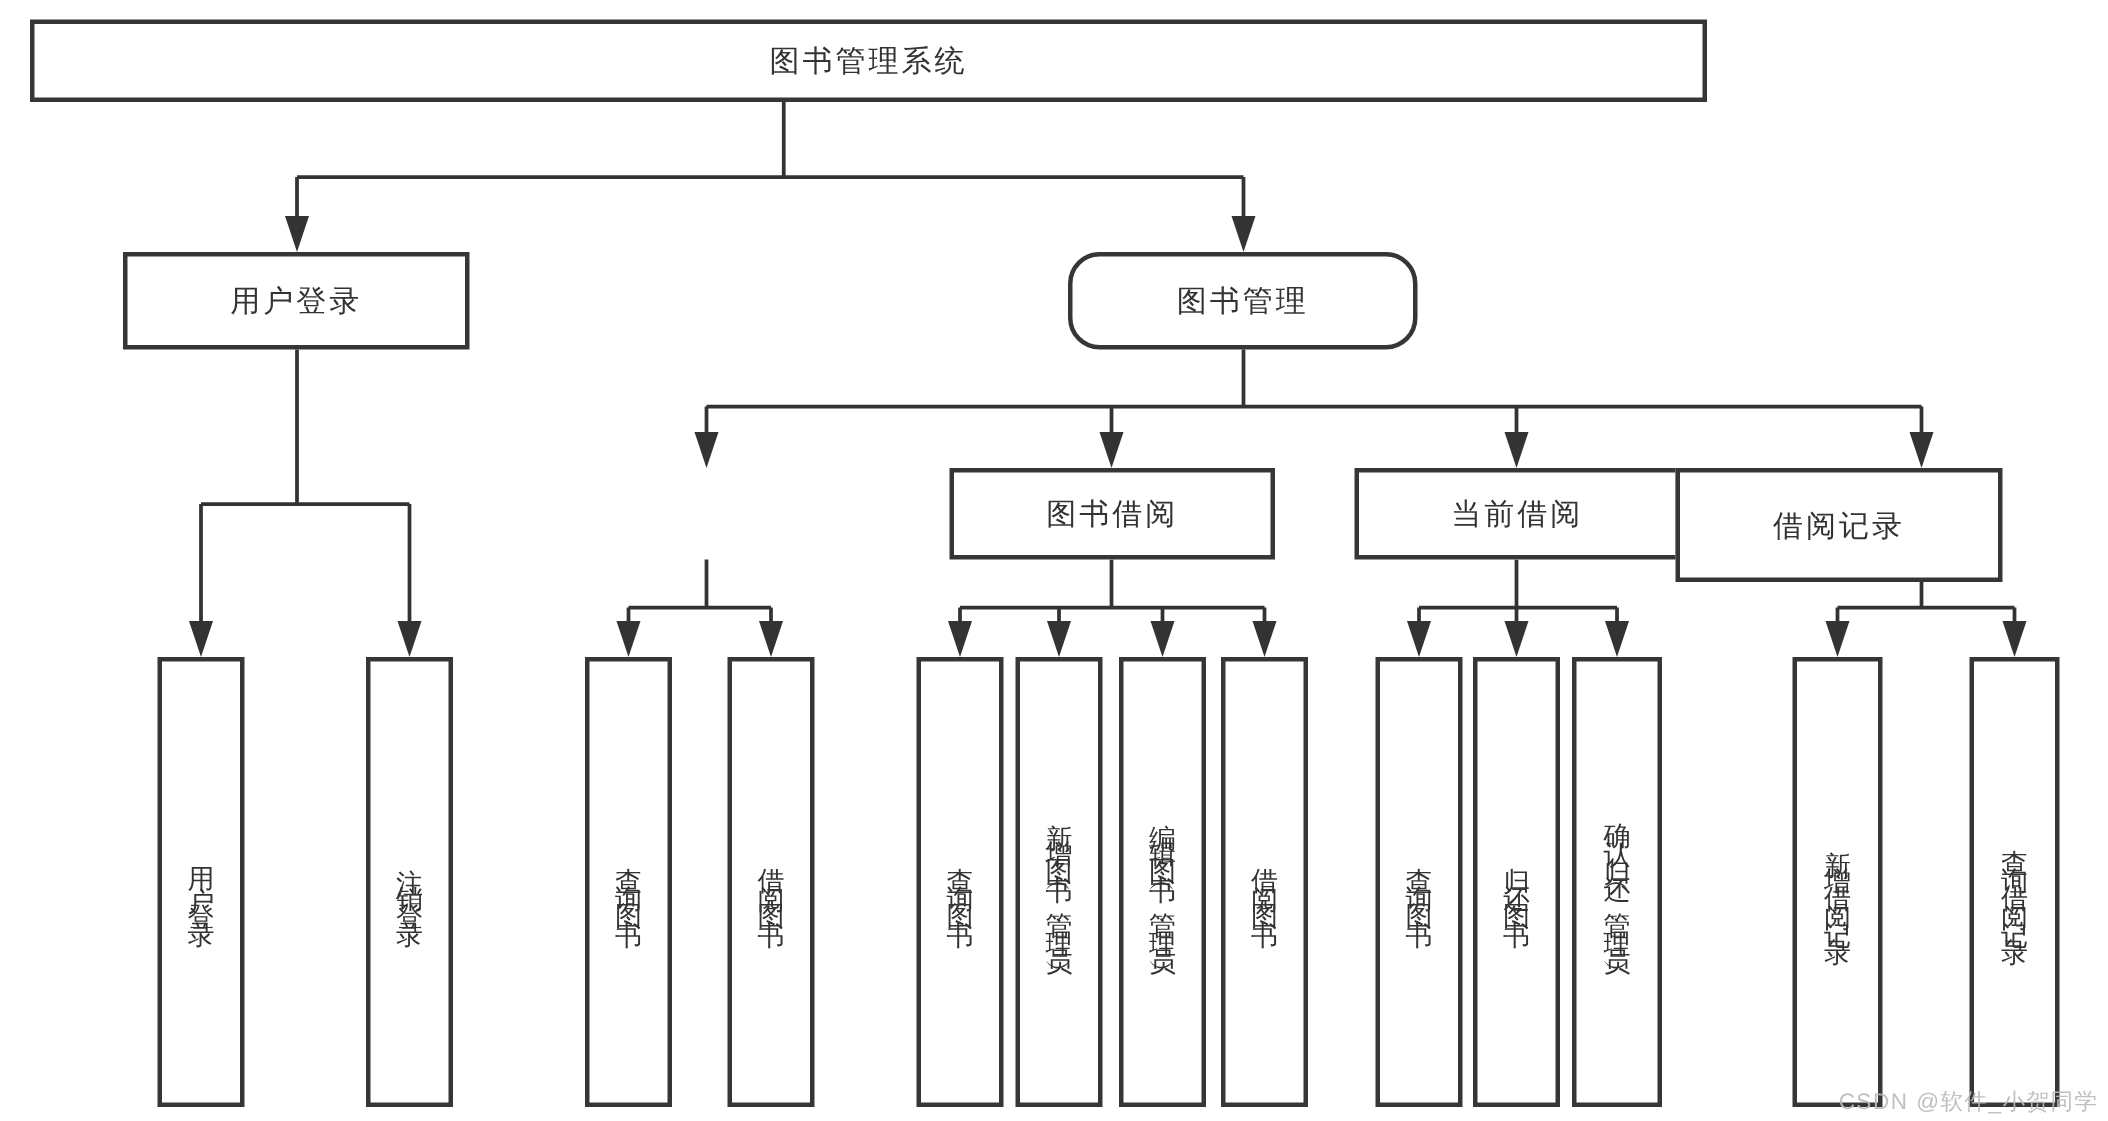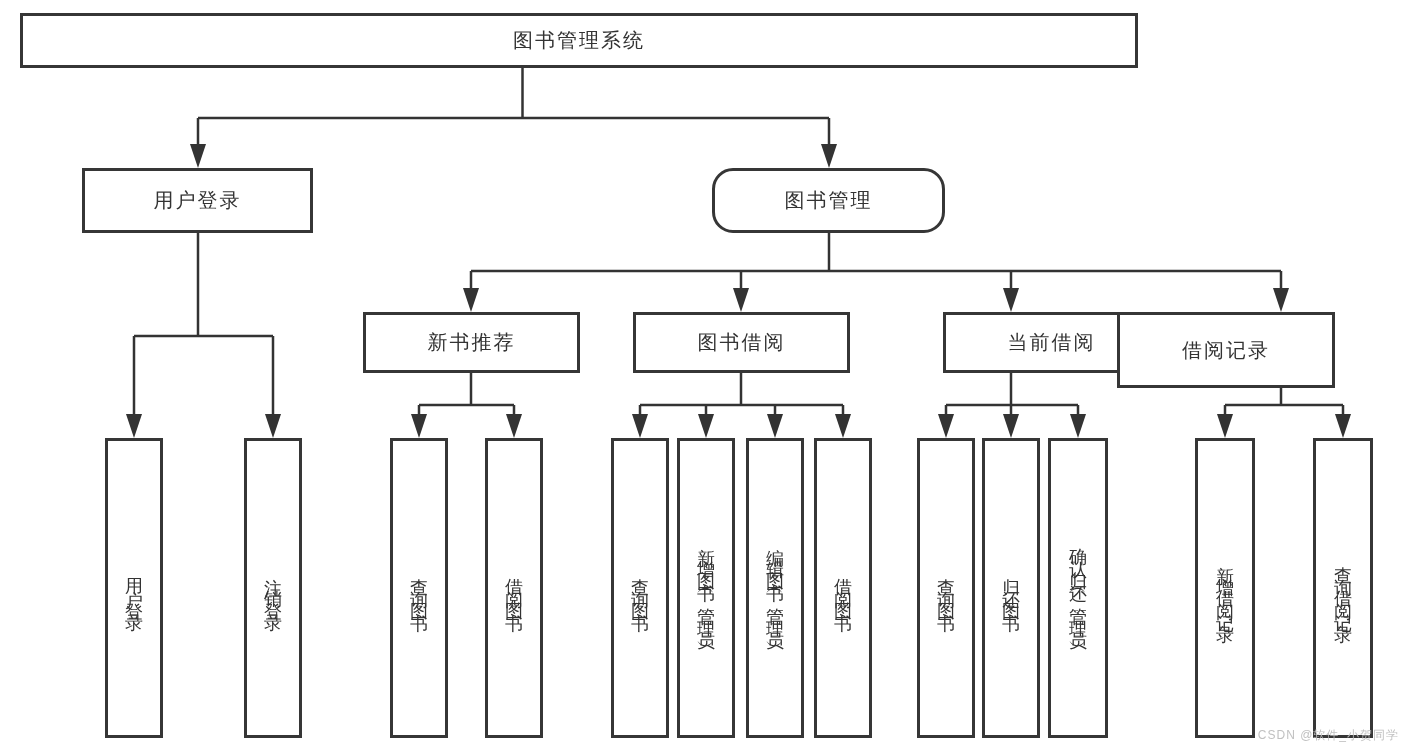--- a/index.html
+++ b/index.html
@@ -30,21 +30,21 @@
     text-orientation:mixed;
     font-size:18px;
     line-height:1;
     letter-spacing:12px;
     white-space:nowrap;
   }
   .watermark{
     position:absolute;
     right:6px;
     bottom:3px;
-    font-size:12px;
+    font-size:15px;
     letter-spacing:1px;
     color:rgba(187,187,187,0.92);
     z-index:5;
     white-space:nowrap;
   }
 </style>
 </head>
 <body>
 
 <div class="canvas">
@@ -113,23 +113,22 @@
       <polygon points="1225,438 1217,414 1233,414"></polygon>
       <polygon points="1343,438 1335,414 1351,414"></polygon>
     </g>
   </svg>
 
   <div class="node" style="left:20px;top:13px;width:1118px;height:55px;">图书管理系统</div>
 
   <div class="node" style="left:82px;top:168px;width:231px;height:65px;">用户登录</div>
   <div class="node" style="left:712px;top:168px;width:233px;height:65px;border-radius:21px;">图书管理</div>
 
-  <div class="node" style="left:363px;top:312px;width:217px;height:61px;">新书推荐</div>
   <div class="node" style="left:633px;top:312px;width:217px;height:61px;">图书借阅</div>
-  <div class="node" style="left:903px;top:312px;width:217px;height:61px;margin-left:40px;">当前借阅</div>
+  <div class="node" style="left:903px;top:312px;width:217px;height:61px;">当前借阅</div>
   <div class="node" style="left:1117px;top:312px;width:218px;height:76px;">借阅记录</div>
 
   <div class="node leaf" style="left:105px;top:438px;width:58px;height:300px;">
     <span>用户登录</span>
     </div>
   <div class="node leaf" style="left:244px;top:438px;width:58px;height:300px;">
     <span>注销登录</span>
     </div>
 
   <div class="node leaf" style="left:390px;top:438px;width:58px;height:300px;">

